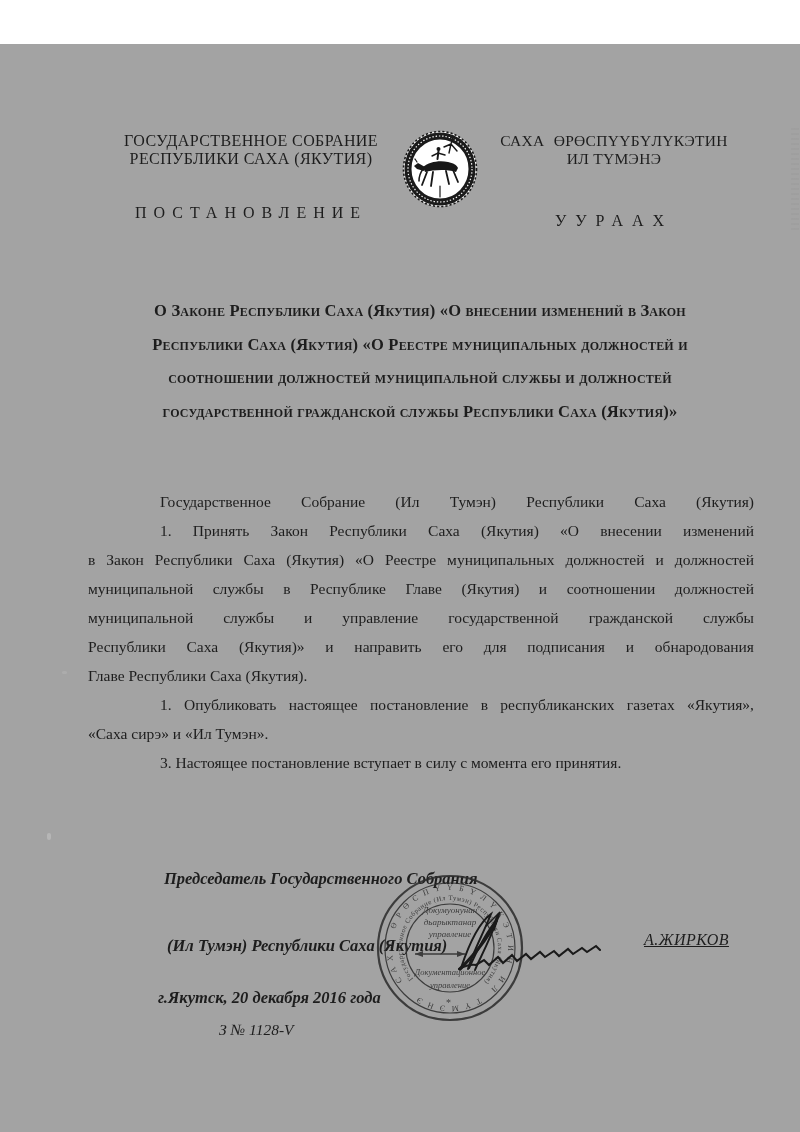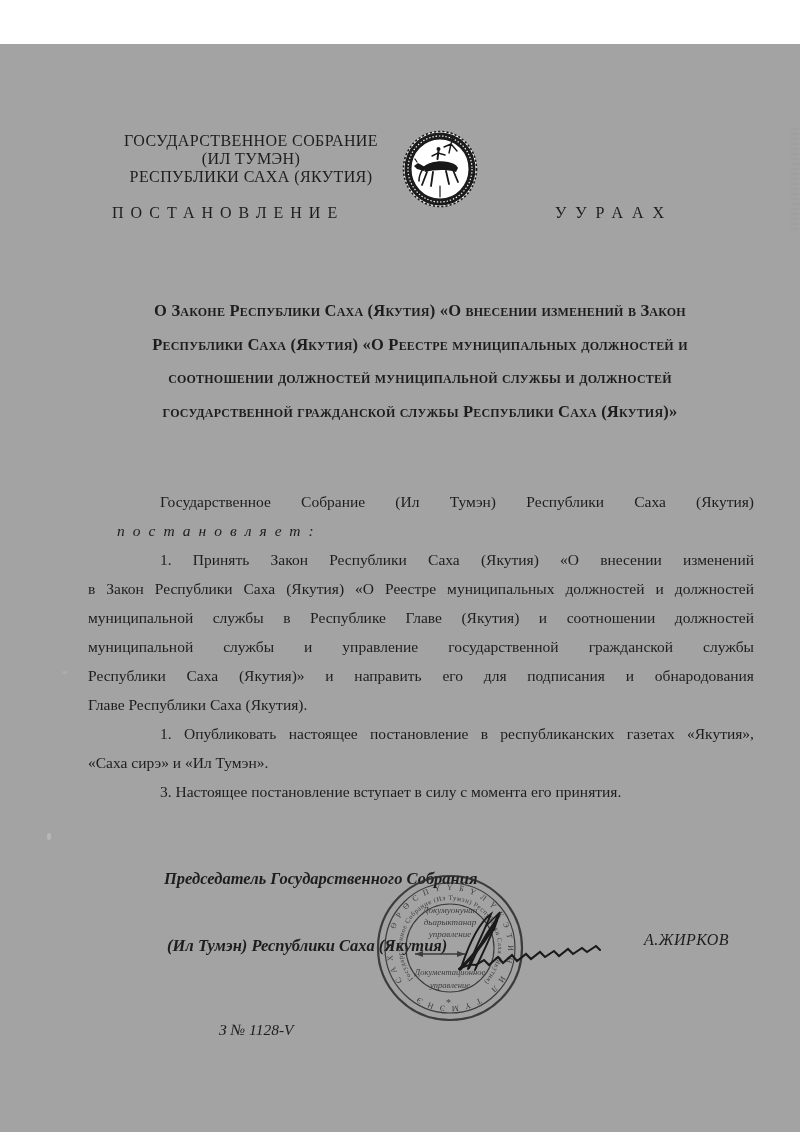--- a/index.html
+++ b/index.html
@@ -2,65 +2,64 @@
 <html><head>
 <meta charset="utf-8">
 <style>
   html,body{margin:0;padding:0;background:#ffffff;}
   .page{position:relative;width:800px;height:1132px;background:#a3a3a3;overflow:hidden;
         font-family:"Liberation Serif",serif;color:#1d1d1d;margin-top:44px;}
 
   
   .org-left{position:absolute;left:112px;top:88px;width:278px;text-align:center;
             font-size:16px;line-height:18px;letter-spacing:.4px;}
-  .doctype-left{position:absolute;left:112px;top:160px;width:278px;text-align:left;
+  .doctype-left{position:absolute;left:112px;top:160px;width:278px;text-align:center;
             font-size:16px;letter-spacing:7px;}
   .org-right{position:absolute;left:486px;top:88px;width:256px;text-align:center;
             font-size:15.5px;line-height:18px;letter-spacing:.3px;}
   .org-right .gap{word-spacing:5px;}
-  .doctype-right{position:absolute;left:486px;top:160px;width:256px;text-align:center;
+  .doctype-right{position:absolute;left:486px;top:168px;width:256px;text-align:center;
             font-size:16px;letter-spacing:9px;}
   .emblem{position:absolute;left:401px;top:85px;}
 
   
   .title{position:absolute;left:110px;top:250px;width:620px;text-align:center;
          font-weight:700;font-variant:small-caps;font-size:16.5px;line-height:33.5px;
          letter-spacing:.2px;}
   .title div{white-space:nowrap;}
 
   
   .body-text{position:absolute;left:88px;top:443px;width:666px;font-size:15.5px;
              line-height:29px;}
   .j{text-align:justify;text-align-last:justify;}
   .ind{text-indent:72px;}
   .verb{font-style:italic;letter-spacing:8px;text-indent:29px;}
 
   
   .sig-role1{position:absolute;left:164px;top:825px;font-style:italic;font-weight:700;font-size:16.5px;}
   .sig-role2{position:absolute;left:167px;top:892px;font-style:italic;font-weight:700;font-size:16.5px;}
-  .sig-name{position:absolute;left:644px;top:887px;font-style:italic;font-size:16px;letter-spacing:.5px;}
+  .sig-name{position:absolute;left:644px;top:887px;font-style:italic;font-size:16px;letter-spacing:.5px;text-decoration:underline;}
   .sig-city{position:absolute;left:158px;top:944px;font-style:italic;font-weight:700;font-size:16.5px;}
   .sig-num{position:absolute;left:219px;top:977px;font-style:italic;font-size:15.5px;}
 
   .stamp{position:absolute;left:358px;top:812px;}
 
   
   .speck1{position:absolute;left:62px;top:627px;width:5px;height:3px;background:#b5b5b5;opacity:.55;border-radius:2px;}
   .speck2{position:absolute;left:47px;top:789px;width:4px;height:7px;background:#c9c9c9;opacity:.5;border-radius:2px;}
   .edge-noise{position:absolute;left:791px;top:84px;width:8px;height:105px;opacity:.6;
       background:repeating-linear-gradient(180deg,rgba(120,120,120,.16) 0 2px,transparent 2px 5px);}
 </style>
 </head>
 <body>
 
 <div class="page">
 
   <div class="org-left">
     <div>ГОСУДАРСТВЕННОЕ СОБРАНИЕ</div>
-    <div>(ИЛ ТУМЭН)</div>
     <div>РЕСПУБЛИКИ САХА (ЯКУТИЯ)</div>
   </div>
   <div class="doctype-left">ПОСТАНОВЛЕНИЕ</div>
 
   <svg class="emblem" width="78" height="80" viewBox="0 0 78 80">
     <ellipse cx="39" cy="40" rx="36.5" ry="37.5" fill="#ffffff" stroke="#1b1b1b" stroke-width="1.6" stroke-dasharray="2.2 2"></ellipse>
     <ellipse cx="39" cy="40" rx="32" ry="33" fill="none" stroke="#1b1b1b" stroke-width="7"></ellipse>
     <ellipse cx="39" cy="40" rx="32" ry="33" fill="none" stroke="#ffffff" stroke-width="1.2" stroke-dasharray="1.4 1.9"></ellipse>
     <g stroke="#181818" fill="none" stroke-linecap="round">
       <path d="M50 15 l-2 9 M50 15 l6 7 M50 15 l2 -7 M50 15 l-7 3" stroke-width="1.4"></path>
@@ -69,46 +68,50 @@
       <path d="M31 27 L37 24 L44 26" stroke-width="1.4"></path>
       <path d="M22 38 C28 33 38 31 47 33 C52 34 56 36 57 39 L55 43 C45 40 32 41 24 43 Z" fill="#181818" stroke="none"></path>
       <path d="M24 38 L17 34 L13 37 L16 40 L23 42 Z" fill="#181818" stroke="none"></path>
       <path d="M16 33 l-2 -3" stroke-width="1.2"></path>
       <path d="M26 43 L21 56 M32 43 L30 57 M45 42 L48 55 M52 41 L57 53" stroke-width="1.8"></path>
       <path d="M22 40 C19 44 18 49 18 52" stroke-width="1.5"></path>
       <path d="M39 57 L39 68" stroke-width="1.2"></path>
     </g>
   </svg>
 
+  <div class="org-right">
+    <div class="gap">САХА ӨРӨСПҮҮБҮЛҮКЭТИН</div>
+    <div>ИЛ ТҮМЭНЭ</div>
+  </div>
   <div class="doctype-right">УУРААХ</div>
 
   <div class="title">
     <div>О Законе Республики Саха (Якутия) «О внесении изменений в Закон</div>
     <div>Республики Саха (Якутия) «О Реестре муниципальных должностей и</div>
     <div>соотношении должностей муниципальной службы и должностей</div>
     <div>государственной гражданской службы Республики Саха (Якутия)»</div>
   </div>
 
   <div class="body-text">
     <div class="j ind">Государственное Собрание (Ил Тумэн) Республики Саха (Якутия)</div>
-    <div class="verb">постановляет:</div>
     <div class="j ind">1. Принять Закон Республики Саха (Якутия) «О внесении изменений</div>
     <div class="j">в Закон Республики Саха (Якутия) «О Реестре муниципальных должностей и должностей</div>
     <div class="j">муниципальной службы в Республике Главе (Якутия) и соотношении должностей</div>
     <div class="j">муниципальной службы и управление государственной гражданской службы</div>
     <div class="j">Республики Саха (Якутия)» и направить его для подписания и обнародования</div>
     <div>Главе Республики Саха (Якутия).</div>
     <div class="j ind">1. Опубликовать настоящее постановление в республиканских газетах «Якутия»,</div>
     <div>«Саха сирэ» и «Ил Тумэн».</div>
     <div class="ind">3. Настоящее постановление вступает в силу с момента его принятия.</div>
   </div>
 
   <div class="sig-role1">Председатель Государственного Собрания</div>
   <div class="sig-role2">(Ил Тумэн) Республики Саха (Якутия)</div>
   <div class="sig-name">А.ЖИРКОВ</div>
+  <div class="sig-city">г.Якутск, 20 декабря 2016 года</div>
   <div class="sig-num">З № 1128-V</div>
 
   <svg class="stamp" width="264" height="186" viewBox="0 0 264 186">
     <defs>
       <path id="rOut" d="M 34 92 A 58 58 0 1 1 150 92 A 58 58 0 1 1 34 92"></path>
       <path id="rIn" d="M 44 92 A 48 48 0 1 1 140 92 A 48 48 0 1 1 44 92"></path>
     </defs>
     <g opacity="0.88">
       <g fill="none" stroke="#2e2e2e">
         <circle cx="92" cy="92" r="72" stroke-width="2.2"></circle>

